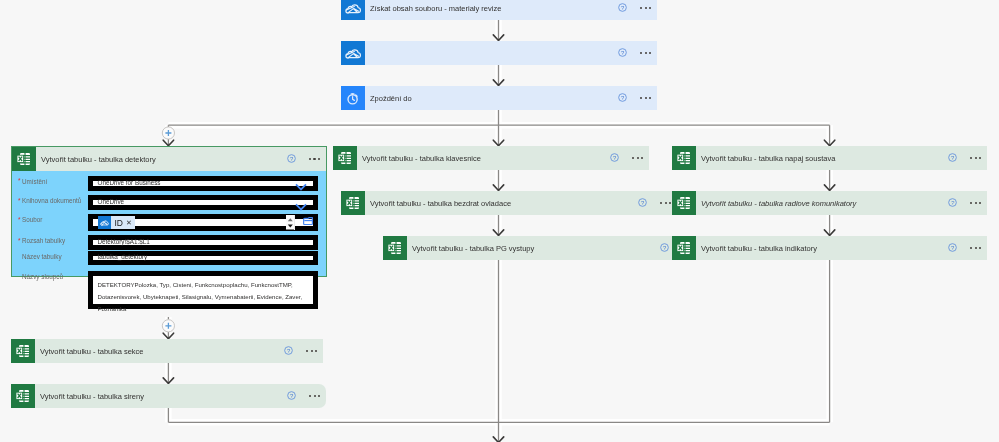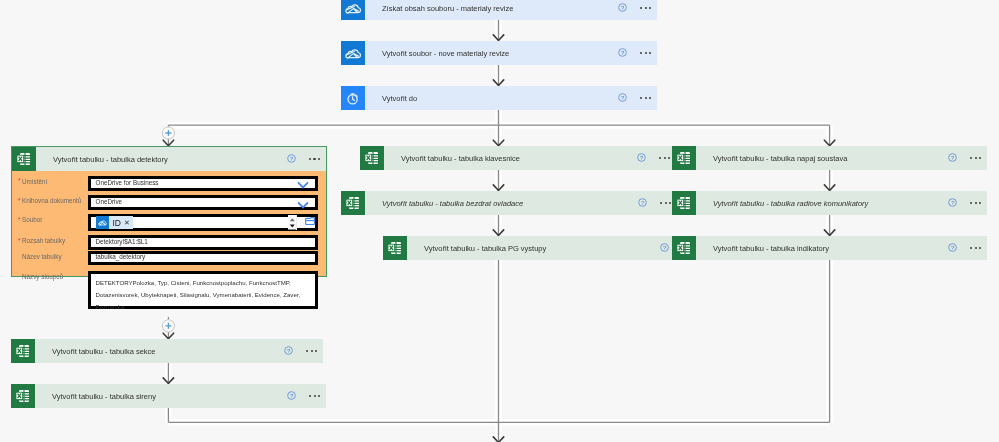--- a/index.html
+++ b/index.html
@@ -4,36 +4,36 @@
 <style>
   html,body{margin:0;padding:0;}
   body{width:999px;height:442px;background:#f7f7f7;font-family:"Liberation Sans",sans-serif;overflow:hidden;position:relative;}
   #conn{position:absolute;left:0;top:0;width:999px;height:442px;}
   .card{position:absolute;height:24px;display:flex;align-items:center;box-sizing:border-box;}
   .card .help,.expanded .hdr .help{position:absolute;right:30px;top:7px;margin:0;line-height:0;}
   .card .dots,.expanded .hdr .dots{position:absolute;right:-4px;top:0;}
   .card.blue{background:#deeafa;}
   .card.green{background:#dde9e1;}
   .ico{width:24px;height:24px;flex:0 0 24px;display:block;}
-  .title{flex:1 1 auto;font-size:7.5px;color:#323130;padding-left:17px;white-space:nowrap;overflow:hidden;}
+  .title{flex:1 1 auto;font-size:7.5px;color:#323130;padding-left:5px;white-space:nowrap;overflow:hidden;}
   .help{width:9px;height:9px;flex:0 0 9px;margin-right:15px;display:block;}
   .dots{flex:0 0 auto;width:30px;height:24px;position:relative;}
   .dots i{position:absolute;top:10.7px;width:2.2px;height:2.2px;border-radius:50%;background:#403d3a;}
   .dots i:nth-child(1){left:9px}
   .dots i:nth-child(2){left:13.6px}
   .dots i:nth-child(3){left:18.2px}
 
   
-  .expanded{position:absolute;left:11px;top:146px;width:315.8px;height:131px;border:1.25px solid #479963;background:#fdba74;box-sizing:border-box;}
+  .expanded{position:absolute;left:11px;top:146px;width:315.8px;height:131px;border:1.25px solid #479963;background:#7dd3fc;box-sizing:border-box;}
   .expanded .hdr{height:24px;display:flex;align-items:center;background:#dde9e1;position:relative;}
   .expanded .body{padding:0;position:relative;}
   .frow{display:flex;align-items:flex-start;position:absolute;left:0.5px;right:7.5px;}
   .flabel{width:75px;flex:0 0 75px;font-size:6.3px;color:#6a6866;padding-top:2px;position:relative;padding-left:9.5px;box-sizing:border-box;}
   .flabel.req:before{content:"*";color:#e8292f;position:absolute;left:5.6px;top:2.6px;font-size:6.3px;line-height:6.3px;}
-  .fctl{flex:1 1 auto;border:3px solid #000000;background:#fff;height:var(--ch,15px);font-size:6.3px;color:#323130;padding:0 5px 1.6px 5px;box-sizing:border-box;position:relative;display:flex;align-items:center;}
+  .fctl{flex:1 1 auto;border:5px solid #000000;background:#fff;height:var(--ch,15px);font-size:6.3px;color:#323130;padding:0 5px 1.6px 5px;box-sizing:border-box;position:relative;display:flex;align-items:center;}
   .chev{position:absolute;right:6.5px;top:2.5px;}
   .fctl.fp{padding:1px 0px 1px 5px;}
   .token{display:inline-flex;align-items:center;background:#d9e8f8;height:13px;}
   .tok-ico{width:13px;height:13px;display:inline-block;line-height:0;}
   .tok-lbl{font-size:8.5px;padding:0 3px 0 4px;color:#1b1b1b;}
   .tok-x{font-size:7px;color:#333;padding-right:3px;}
   .spin{margin-left:auto;display:flex;align-items:center;line-height:0;border-right:1px solid #ececec;margin-right:0px;}
   .fld{display:flex;align-items:center;padding:0 0px 2.5px 8px;line-height:0;}
   .fctl.ta{align-items:flex-start;padding:3.4px 5px;line-height:12.3px;font-size:6.1px;}
 </style>
@@ -129,21 +129,20 @@
       </span>
     </div>
     <div class="card blue" style="left: 341px; top: 41px; width: 316px;">
       <span class="ico"><svg viewBox="0 0 24 24" width="24" height="24">
           <rect width="24" height="24" fill="#1178d4"></rect>
           <g stroke="#e8f1fb" stroke-width="1.15" fill="none" stroke-linejoin="round" stroke-linecap="round">
             <path d="M7.3 16.6h9.6c1.45 0 2.55-1.08 2.55-2.45 0-1.3-1-2.35-2.3-2.45-.27-1.62-1.7-2.85-3.42-2.85-1.3 0-2.44.7-3.05 1.74-.33-.16-.7-.25-1.1-.25-1.3 0-2.37.97-2.5 2.23-1.25.16-2.2 1.2-2.2 2.47 0 1.38 1.12 2.01 2.42 2.01z"></path>
             <path d="M5.3 14.1 L13.3 10.4 M10.2 10.9 L17.6 15.2 M7.5 16.4 L12.4 12.6 L16.4 16.5"></path>
           </g>
         </svg></span>
-      <span class="title">Vytvořit soubor - nove materialy revize</span>
       <span class="help"><svg viewBox="0 0 9 9" width="9" height="9">
           <circle cx="4.5" cy="4.5" r="3.85" fill="none" stroke="#6694dd" stroke-width="0.9"></circle>
           <text x="4.55" y="6.75" font-size="5.9" text-anchor="middle" fill="#4c7fcf" font-family="Liberation Sans">?</text>
         </svg></span>
       <span class="dots">
         <i></i>
         <i></i>
         <i></i>
       </span>
     </div>
@@ -151,32 +150,32 @@
       <span class="ico"><svg viewBox="0 0 24 24" width="24" height="24">
           <rect width="24" height="24" fill="#2585fb"></rect>
           <g stroke="#dbe9fd" fill="none" stroke-linecap="round">
             <circle cx="11.6" cy="13.3" r="4.6" stroke-width="1.4"></circle>
             <path d="M10.3 7.9h2.6" stroke-width="1.4"></path>
             <path d="M11.6 7.9v0.8" stroke-width="1.4"></path>
             <path d="M14.7 8.9l1.3 1.3" stroke-width="1.4"></path>
             <path d="M11.6 13.3V10.7M11.6 13.3l1.8 1.1" stroke-width="1.25"></path>
           </g>
         </svg></span>
-      <span class="title">Vytvořit do</span>
-      <span class="help"><svg viewBox="0 0 9 9" width="9" height="9">
-          <circle cx="4.5" cy="4.5" r="3.85" fill="none" stroke="#6694dd" stroke-width="0.9"></circle>
-          <text x="4.55" y="6.75" font-size="5.9" text-anchor="middle" fill="#4c7fcf" font-family="Liberation Sans">?</text>
-        </svg></span>
-      <span class="dots">
-        <i></i>
-        <i></i>
-        <i></i>
-      </span>
-    </div>
-    <div class="card green" style="left: 360px; top: 146px; width: 316px;">
+      <span class="title">Zpoždění do</span>
+      <span class="help"><svg viewBox="0 0 9 9" width="9" height="9">
+          <circle cx="4.5" cy="4.5" r="3.85" fill="none" stroke="#6694dd" stroke-width="0.9"></circle>
+          <text x="4.55" y="6.75" font-size="5.9" text-anchor="middle" fill="#4c7fcf" font-family="Liberation Sans">?</text>
+        </svg></span>
+      <span class="dots">
+        <i></i>
+        <i></i>
+        <i></i>
+      </span>
+    </div>
+    <div class="card green" style="left: 333px; top: 146px; width: 316px;">
       <span class="ico"><svg viewBox="0 0 24 24" width="24" height="24">
           <rect width="24" height="24" fill="#207a42"></rect>
           <rect x="8.0" y="6.0" width="10.0" height="12.1" rx="1.3" fill="#fff"></rect>
           <g stroke="#207a42" stroke-width="1.15">
             <path d="M8.0 8.6h10.0M8.0 11.1h10.0M8.0 13.5h10.0M8.0 15.9h10.0"></path>
             <path d="M13.0 6.0v12.1"></path>
           </g>
           <rect x="5.0" y="8.2" width="6.6" height="7.2" fill="#fff" stroke="#207a42" stroke-width="0.8"></rect>
           <path d="M7.0 10.1 L9.7 13.5 M9.7 10.1 L7.0 13.5" stroke="#207a42" stroke-width="1.25" stroke-linecap="square"></path>
         </svg></span>
@@ -184,21 +183,21 @@
       <span class="help"><svg viewBox="0 0 9 9" width="9" height="9">
           <circle cx="4.5" cy="4.5" r="3.85" fill="none" stroke="#6694dd" stroke-width="0.9"></circle>
           <text x="4.55" y="6.75" font-size="5.9" text-anchor="middle" fill="#4c7fcf" font-family="Liberation Sans">?</text>
         </svg></span>
       <span class="dots">
         <i></i>
         <i></i>
         <i></i>
       </span>
     </div>
-    <div class="card green" style="left: 341px; top: 191px; width: 336px; font-style: italic;">
+    <div class="card green" style="left: 341px; top: 191px; width: 336px;">
       <span class="ico"><svg viewBox="0 0 24 24" width="24" height="24">
           <rect width="24" height="24" fill="#207a42"></rect>
           <rect x="8.0" y="6.0" width="10.0" height="12.1" rx="1.3" fill="#fff"></rect>
           <g stroke="#207a42" stroke-width="1.15">
             <path d="M8.0 8.6h10.0M8.0 11.1h10.0M8.0 13.5h10.0M8.0 15.9h10.0"></path>
             <path d="M13.0 6.0v12.1"></path>
           </g>
           <rect x="5.0" y="8.2" width="6.6" height="7.2" fill="#fff" stroke="#207a42" stroke-width="0.8"></rect>
           <path d="M7.0 10.1 L9.7 13.5 M9.7 10.1 L7.0 13.5" stroke="#207a42" stroke-width="1.25" stroke-linecap="square"></path>
         </svg></span>
@@ -316,21 +315,21 @@
       <span class="help"><svg viewBox="0 0 9 9" width="9" height="9">
           <circle cx="4.5" cy="4.5" r="3.85" fill="none" stroke="#6694dd" stroke-width="0.9"></circle>
           <text x="4.55" y="6.75" font-size="5.9" text-anchor="middle" fill="#4c7fcf" font-family="Liberation Sans">?</text>
         </svg></span>
       <span class="dots">
         <i></i>
         <i></i>
         <i></i>
       </span>
     </div>
-    <div class="card green" style="left: 11px; top: 384px; width: 315px;">
+    <div class="card green" style="left: 11px; top: 384px; width: 315px; border-radius: 7px;">
       <span class="ico"><svg viewBox="0 0 24 24" width="24" height="24">
           <rect width="24" height="24" fill="#207a42"></rect>
           <rect x="8.0" y="6.0" width="10.0" height="12.1" rx="1.3" fill="#fff"></rect>
           <g stroke="#207a42" stroke-width="1.15">
             <path d="M8.0 8.6h10.0M8.0 11.1h10.0M8.0 13.5h10.0M8.0 15.9h10.0"></path>
             <path d="M13.0 6.0v12.1"></path>
           </g>
           <rect x="5.0" y="8.2" width="6.6" height="7.2" fill="#fff" stroke="#207a42" stroke-width="0.8"></rect>
           <path d="M7.0 10.1 L9.7 13.5 M9.7 10.1 L7.0 13.5" stroke="#207a42" stroke-width="1.25" stroke-linecap="square"></path>
         </svg></span>

